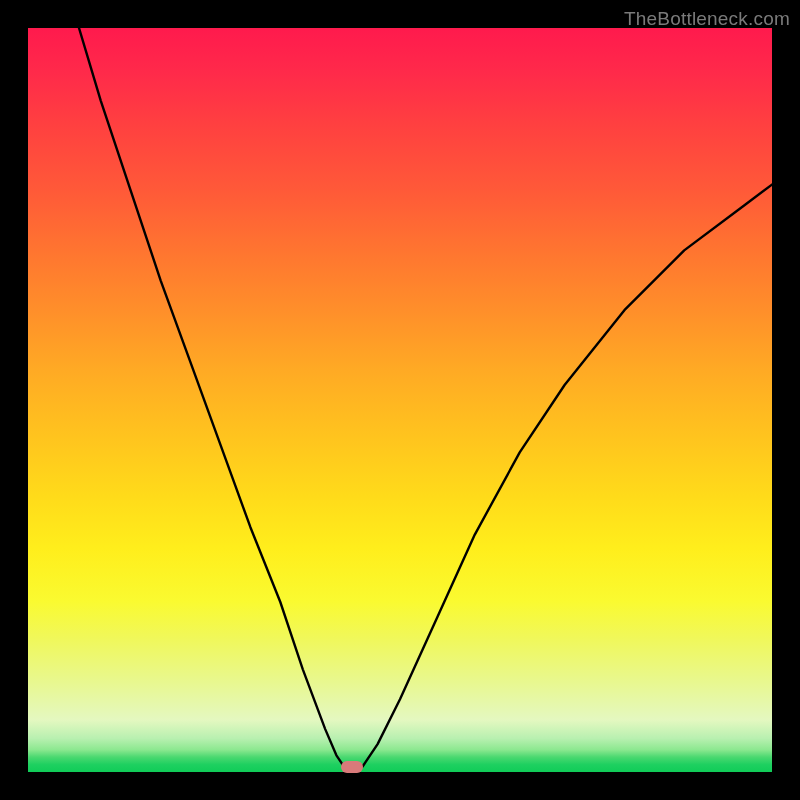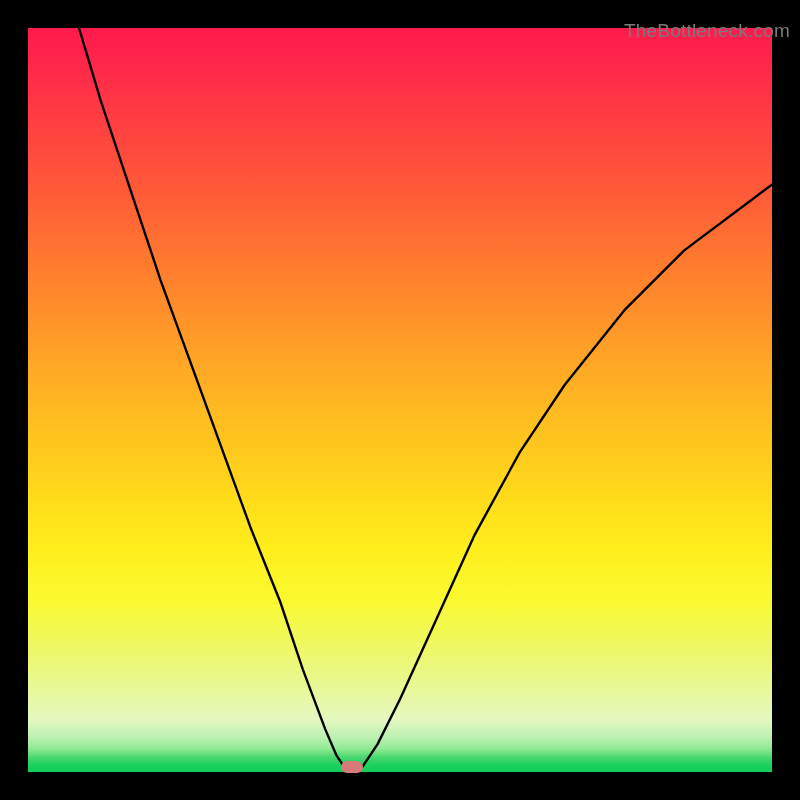--- a/index.html
+++ b/index.html
@@ -66,13 +66,13 @@
 <body>
 
 <div class="frame"></div>
 
 <svg class="curve" viewBox="0 0 748 748" preserveAspectRatio="none">
   <path id="curve-path" fill="none" stroke="#000" stroke-width="2.4" stroke-linecap="round" stroke-linejoin="round" d="M52.4 0.0 L74.8 74.8 L104.7 164.6 L134.6 254.3 L164.6 336.6 L194.5 418.9 L224.4 501.2 L254.3 576.0 L276.8 643.3 L299.2 703.1 L310.4 729.3 L317.9 740.5 L326.1 748.0 L336.6 740.5 L351.6 718.1 L374.0 673.2 L411.4 590.9 L448.8 508.6 L493.7 426.4 L538.6 359.0 L598.4 284.2 L658.2 224.4 L718.1 179.5 L748.0 157.1"></path>
 </svg>
 
 <div class="marker" id="marker" style="left: 341.128px; top: 761px;"></div>
 
-<div class="watermark" id="watermark" style="top: 20px; right: 10px;">TheBottleneck.com</div>
+<div class="watermark" id="watermark" style="top: 8px; right: 10px;">TheBottleneck.com</div>
 
 </body></html>

